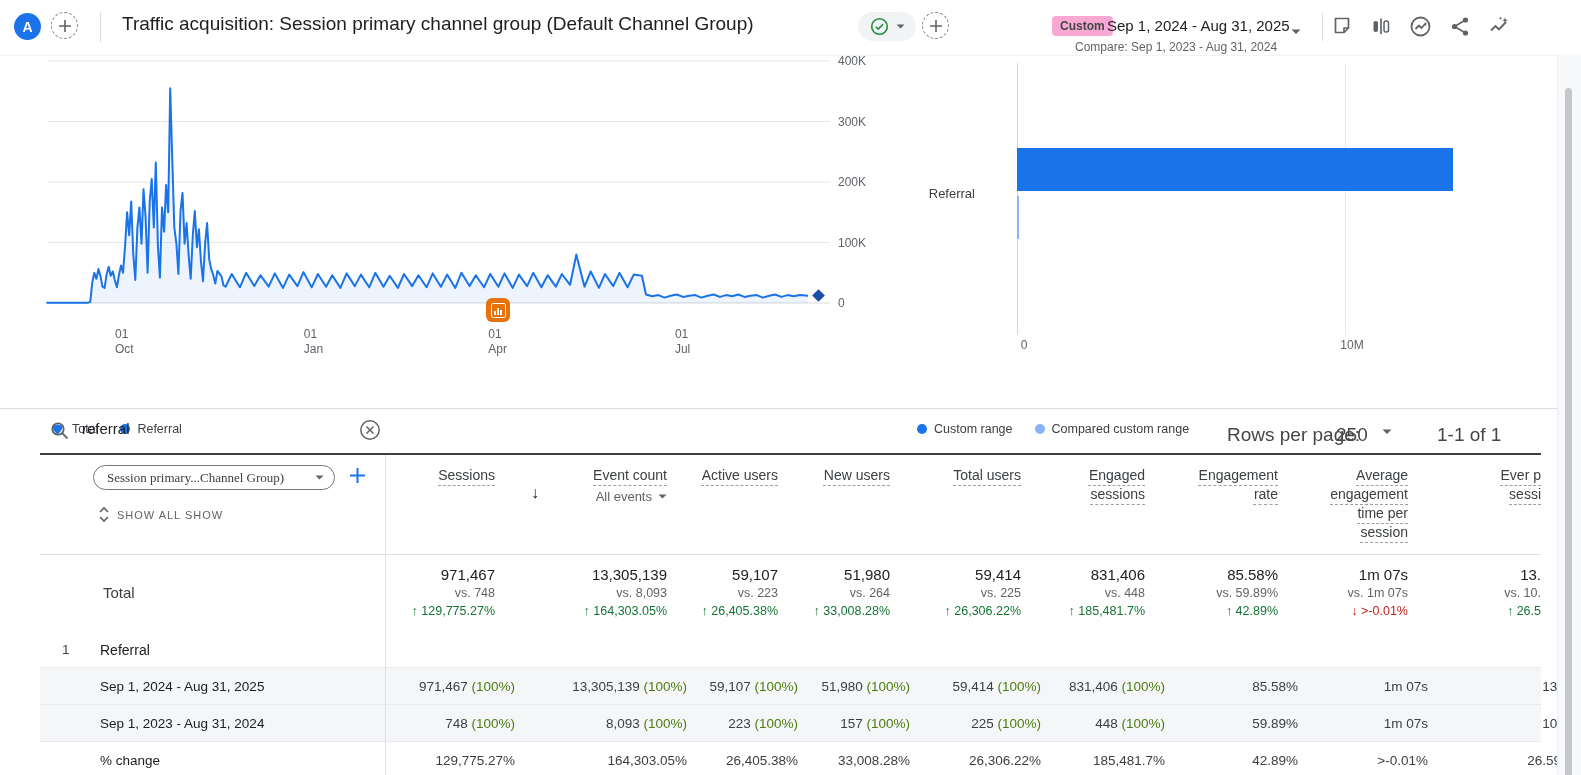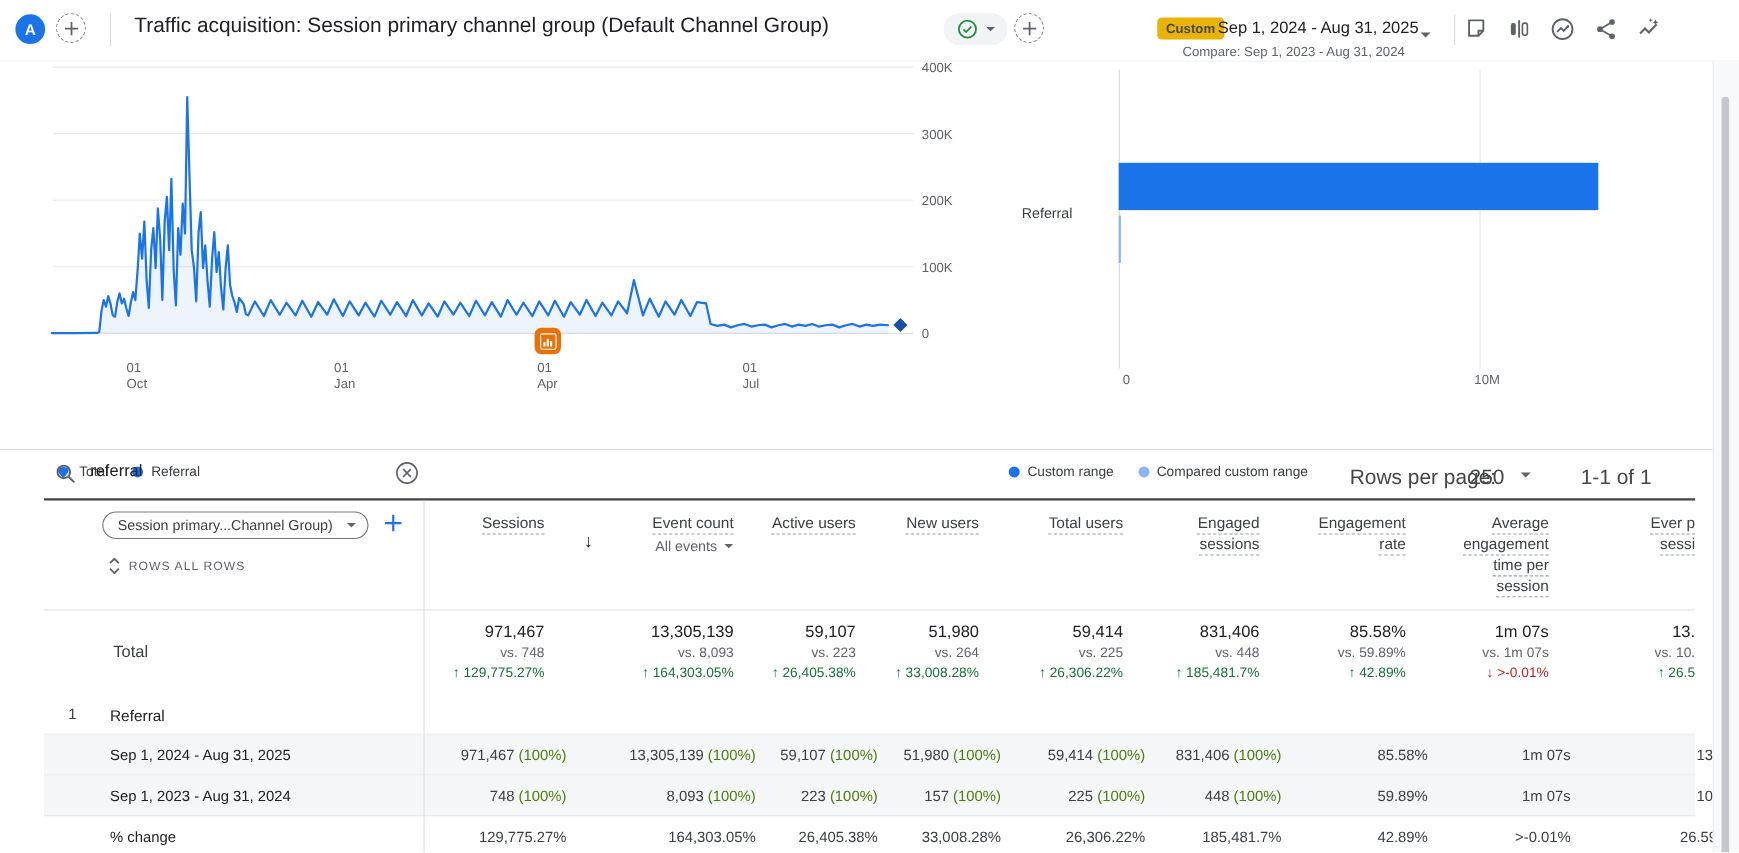--- a/index.html
+++ b/index.html
@@ -9,21 +9,21 @@
   
   .hdr{position:absolute;left:0;top:0;width:1581px;height:55px;background:#fff;border-bottom:1px solid #f1f3f4;}
   .avatar{position:absolute;left:14px;top:13px;width:27px;height:27px;border-radius:50%;background:#1a73e8;color:#fff;
           font-size:14px;font-weight:bold;display:flex;align-items:center;justify-content:center;cursor:pointer;}
   .dashed-circle{position:absolute;width:27px;height:27px;border-radius:50%;border:1px dashed #80868b;background:#fff;
           display:flex;align-items:center;justify-content:center;cursor:pointer;box-sizing:border-box;color:#5f6368;}
   .vdiv{position:absolute;width:1px;background:#dadce0;}
   .title{position:absolute;left:122px;top:13px;font-size:19px;color:#202124;white-space:nowrap;}
   .status-pill{position:absolute;left:858px;top:12px;width:58px;height:29px;border-radius:15px;background:#f1f3f4;
           display:flex;align-items:center;justify-content:center;gap:7px;cursor:pointer;}
-  .chip{position:absolute;background:#eab308;border-radius:4px;font-size:12px;font-weight:bold;color:#444746;padding:3px 8px;}
+  .chip{position:absolute;background:#f9a8d4;border-radius:4px;font-size:12px;font-weight:bold;color:#444746;padding:3px 8px;}
   .date-main{position:absolute;left:1107px;top:17px;font-size:15px;font-weight:500;color:#202124;white-space:nowrap;cursor:pointer;}
   .date-compare{position:absolute;left:1075px;top:40px;font-size:12px;color:#5f6368;white-space:nowrap;}
   .hicon{position:absolute;top:13px;width:26px;height:26px;display:flex;align-items:center;justify-content:center;cursor:pointer;color:#5f6368;}
   
   .charts{position:absolute;left:0;top:55px;width:1581px;height:353px;}
   #lineSvg{position:absolute;left:0;top:0;pointer-events:none;}
   .ytick{position:absolute;font-size:12px;color:#5f6368;}
   .xtick{position:absolute;font-size:12px;color:#5f6368;line-height:15px;text-align:left;}
   .insight-marker{position:absolute;width:24px;height:24px;background:#e8710a;border-radius:6px;cursor:pointer;
           display:flex;align-items:center;justify-content:center;}
@@ -42,21 +42,21 @@
   .toolbar .underline{position:absolute;left:40px;top:44px;width:1501px;height:2px;background:#3c4043;}
   .search-input{position:absolute;left:80px;top:10px;width:260px;border:none;outline:none;font-size:15px;color:#202124;
           font-family:"Liberation Sans",sans-serif;background:transparent;}
   .tb-text{position:absolute;font-size:19px;color:#444746;white-space:nowrap;}
   
   .tablearea{position:absolute;left:0;top:455px;width:1581px;height:320px;}
   .t-vdiv{position:absolute;left:385px;top:0;width:1px;height:320px;background:#e0e0e0;}
   .trow{position:absolute;left:40px;width:1501px;box-sizing:border-box;}
   .theader{top:0;height:100px;border-bottom:1px solid #e0e0e0;}
   .pill-select{position:absolute;left:53px;top:10px;width:242px;height:25px;border:1px solid #747775;border-radius:14px;
-          display:flex;align-items:center;box-sizing:border-box;padding:0 10px 0 13px;cursor:pointer;gap:8px;}
+          display:flex;align-items:center;box-sizing:border-box;padding:0 10px 0 13px;cursor:pointer;gap:8px;font-family:Liberation Serif, serif;}
   .pill-select .ptext{font-size:13px;color:#3c4043;white-space:nowrap;overflow:hidden;flex:1;}
   .plus-blue{position:absolute;left:308px;top:11px;color:#1a73e8;cursor:pointer;}
   .showall{position:absolute;left:58px;top:52px;display:flex;align-items:center;gap:7px;font-size:11px;font-weight:500;
           letter-spacing:1px;color:#5f6368;cursor:pointer;}
   .mcols{position:absolute;left:345px;top:0;display:flex;}
   .mcol{box-sizing:border-box;text-align:right;position:relative;padding-top:11px;}
   .collabel{font-size:14px;color:#3c4043;line-height:19px;text-decoration:underline;text-decoration-style:dashed;
           text-decoration-color:#9aa0a6;text-decoration-thickness:1px;text-underline-offset:5px;cursor:pointer;}
   .colsub{margin-top:4px;font-size:13px;color:#5f6368;display:flex;justify-content:flex-end;align-items:center;gap:6px;cursor:pointer;}
   .sortarrow{position:absolute;left:36px;top:29px;font-size:16px;font-weight:bold;color:#202124;}
@@ -252,21 +252,21 @@
       </div>
       <div class="plus-blue">
         <svg width="19" height="19" viewBox="0 0 19 19">
             <path d="M9.5 2v15M2 9.5h15" stroke="#1a73e8" stroke-width="2"></path>
           </svg>
       </div>
       <div class="showall">
         <svg width="12" height="15" viewBox="0 0 12 15">
           <path d="M2 5l4-4 4 4M2 10l4 4 4-4" fill="none" stroke="#5f6368" stroke-width="1.7"></path>
         </svg>
-        <span>ROWS ALL ROWS</span>
+        <span>SHOW ALL SHOW</span>
       </div>
       <div class="mcols" id="metricHeaders">
           <div class="mcol" style="width: 110px; padding-left: 26px;"><span class="collabel">Sessions</span></div>
           <div class="mcol" style="width: 172px; padding-left: 26px;"><span class="sortarrow">↓</span><span class="collabel">Event count</span><div class="colsub">
               <span>All events</span>
               <svg width="9" height="6" viewBox="0 0 9 6">
                 <path d="M0.5 0.5l4 4 4-4" fill="#5f6368"></path>
               </svg>
             </div></div>
           <div class="mcol" style="width: 111px; padding-left: 26px;"><span class="collabel">Active users</span></div>

